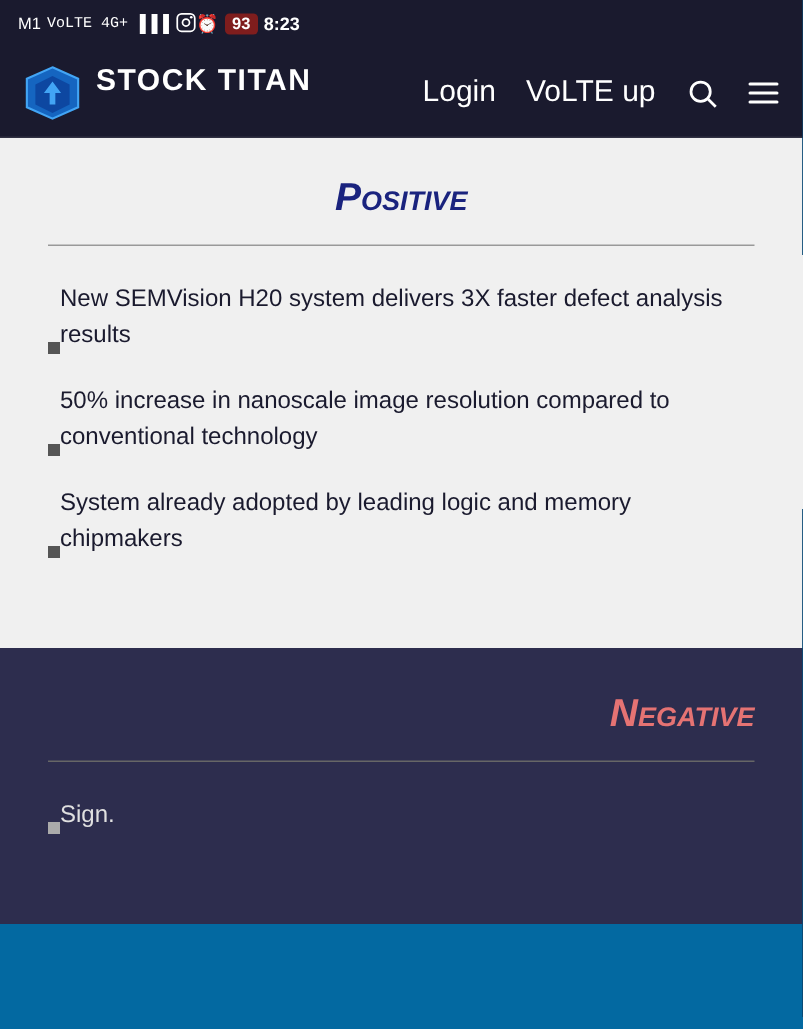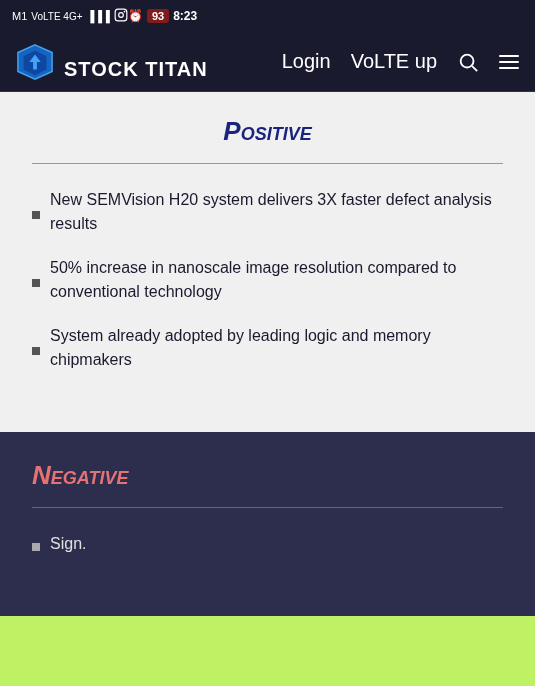--- a/index.html
+++ b/index.html
@@ -57,21 +57,21 @@
       background: #1a1a2e;
       height: 60px;
       display: flex;
       align-items: center;
       padding: 0 16px;
       border-bottom: 1px solid rgba(255,255,255,0.1);
     }
 
     .logo-container {
       display: flex;
-      align-items: flex-end;
+      align-items: flex-start;
       gap: 10px;
       flex: 1;
     }
 
     .logo-icon {
       width: 38px;
       height: 38px;
     }
 
     .logo-text {
@@ -101,21 +101,21 @@
       font-size: 20px;
       cursor: pointer;
       display: flex;
       align-items: center;
     }
 
     
     .main-content {
       height: calc(686px - 92px);
       overflow-y: auto;
-      background: #bef264;
+      background: #0369a1;
     }
 
     
     .positive-section {
       background: #f0f0f0;
       padding: 24px 32px 40px;
     }
 
     .section-title-positive {
       text-align: center;
@@ -133,22 +133,21 @@
       margin-bottom: 24px;
     }
 
     .bullet-list {
       list-style: none;
       padding: 0;
     }
 
     .bullet-list li {
       display: flex;
-      align-items: center;
-      gap: 10px;
+      align-items: flex-end;
       margin-bottom: 20px;
       font-size: 16px;
       color: #1a1a2e;
       line-height: 1.5;
     }
 
     .bullet-square {
       width: 8px;
       height: 8px;
       background: #555;
@@ -156,21 +155,21 @@
       margin-top: 6px;
     }
 
     
     .negative-section {
       background: #2d2d4e;
       padding: 28px 32px 40px;
     }
 
     .section-title-negative {
-      text-align: left;
+      text-align: right;
       font-size: 26px;
       font-weight: 700;
       color: #e57373;
       font-style: italic;
       margin-bottom: 16px;
       font-variant: small-caps;
     }
 
     .negative-section .divider {
       border-top: 1.5px solid #666;
@@ -199,21 +198,21 @@
       background: white;
       border-radius: 1px;
     }
   </style>
 </head>
 <body>
 
 <div class="status-bar">
   <div class="status-left">
     <span>M1</span>
-    <span style="font-size:10px;">VoLTE 4G+</span>
+    <span style="font-size:10px;font-family:Liberation Mono, monospace;">VoLTE 4G+</span>
     <span>▐▐▐</span>
     <span>
       <svg width="14" height="14" viewBox="0 0 24 24" fill="white">
         <rect x="2" y="2" width="20" height="20" rx="5" ry="5" fill="none" stroke="white" stroke-width="2"></rect>
         <circle cx="12" cy="12" r="4" fill="none" stroke="white" stroke-width="2"></circle>
         <circle cx="18" cy="6" r="1.5" fill="white"></circle>
       </svg>
     </span>
   </div>
   <div class="status-right">

